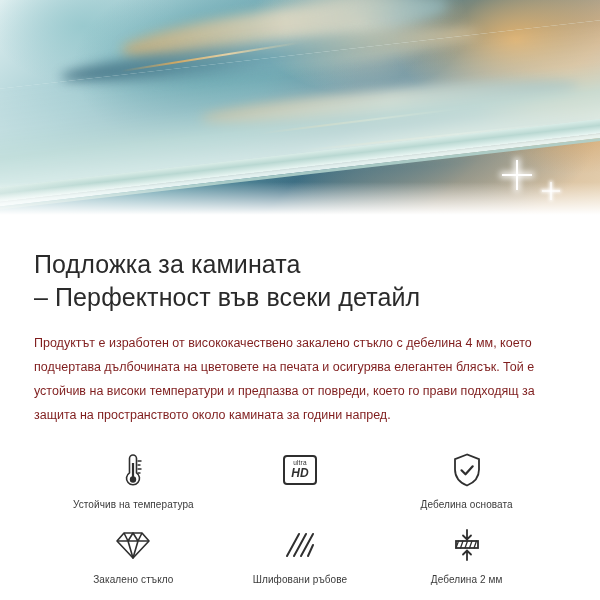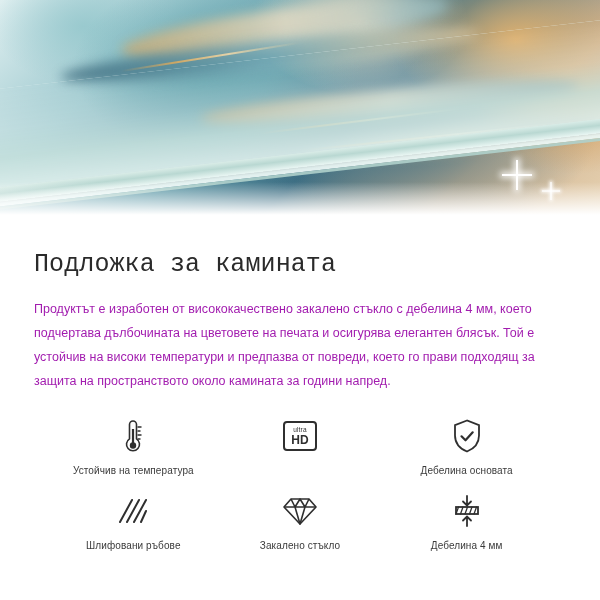--- a/index.html
+++ b/index.html
@@ -97,33 +97,33 @@
     box-shadow: 0 0 6px 2px rgba(255,255,255,0.9);
   }
   .sparkle:before { left: 14px; top: 0; width: 2px; height: 30px; }
   .sparkle:after  { top: 14px; left: 0; width: 30px; height: 2px; }
   .sp1 { left: 502px; top: 160px; }
   .sp2 { left: 536px; top: 176px; transform: scale(.6); }
 
   
   .content { padding: 26px 34px 0 34px; }
   .headline {
-    font-family: Liberation Mono, monospace;
+    font-family: Liberation Sans, sans-serif;
     font-size: 25px;
     line-height: 1.33;
     color: #2a2a2a;
     font-weight: 400;
     letter-spacing: .1px;
   }
   .headline .l2 { display: block; }
   .body-copy {
     margin-top: 16px;
     font-size: 12.5px;
     line-height: 1.92;
-    color: #a21caf;
+    color: #7f1d1d;
     max-width: 536px;
   }
 
   
   .features {
     margin-top: 22px;
     display: grid;
     grid-template-columns: repeat(3, 1fr);
     row-gap: 14px;
     padding: 0 16px;
@@ -151,21 +151,21 @@
     width: 34px; height: 30px;
     border: 2px solid #2f2f2f;
     border-radius: 4px;
     display: flex;
     flex-direction: column;
     align-items: center;
     justify-content: center;
     line-height: 1;
   }
   .ultrahd .u { font-size: 6.5px; letter-spacing: .2px; color: #2f2f2f; margin-bottom: 1px; }
-  .ultrahd .hd { font-size: 12px; font-weight: bold; color: #2f2f2f; }
+  .ultrahd .hd { font-size: 12px; font-weight: bold; color: #2f2f2f; font-style: italic; }
 </style>
 </head>
 <body>
 
 <div class="page">
 
   <div class="hero">
     <div class="hero-bg"></div>
     <div class="streak s1"></div>
     <div class="streak s2"></div>
@@ -177,20 +177,21 @@
     <div class="glass-edge"></div>
     <div class="glass-strip"></div>
     <div class="sparkle sp1"></div>
     <div class="sparkle sp2"></div>
     <div class="hero-fade"></div>
   </div>
 
   <div class="content">
     <h1 class="headline">
       <span class="l1">Подложка за камината</span>
+      <span class="l2">– Перфектност във всеки детайл</span>
     </h1>
     <p class="body-copy">Продуктът е изработен от висококачествено закалено стъкло с дебелина 4 мм, което подчертава дълбочината на цветовете на печата и осигурява елегантен блясък. Той е устойчив на високи температури и предпазва от повреди, което го прави подходящ за защита на пространството около камината за години напред.</p>
 
     <div class="features">
 
       <div class="feature">
         <div class="feature-icon">
           <svg width="26" height="40" viewBox="0 0 26 40" fill="none" stroke="#2f2f2f" stroke-width="1.6">
             <path d="M13 5a3.5 3.5 0 0 1 3.5 3.5v14.3a6.5 6.5 0 1 1-7 0V8.5A3.5 3.5 0 0 1 13 5z"></path>
             <circle cx="13" cy="29.5" r="3.2" fill="#2f2f2f" stroke="none"></circle>
@@ -215,44 +216,44 @@
           <svg width="34" height="38" viewBox="0 0 34 38" fill="none" stroke="#2f2f2f" stroke-width="1.8">
             <path d="M17 3.5 5 8.2v10.2c0 8 5.1 13.2 12 16.1 6.9-2.9 12-8.1 12-16.1V8.2L17 3.5z"></path>
             <path d="M11.5 19.3l4 4 7.2-8" stroke-width="2.2" stroke-linecap="round" stroke-linejoin="round"></path>
           </svg>
         </div>
         <div class="feature-label">Дебелина основата</div>
       </div>
 
       <div class="feature">
         <div class="feature-icon">
-          <svg width="34" height="30" viewBox="0 0 34 30" fill="none" stroke="#2f2f2f" stroke-width="2" stroke-linecap="round">
-            <path d="M4 26 16 4M11 26 23 4M18 26 30 4M25 26 30 15"></path>
-          </svg>
-        </div>
-        <div class="feature-label">Шлифовани ръбове</div>
-      </div>
-
-      <div class="feature">
-        <div class="feature-icon">
           <svg width="36" height="32" viewBox="0 0 36 32" fill="none" stroke="#2f2f2f" stroke-width="1.6" stroke-linejoin="round">
             <path d="M9 4h18l7 8-16 17L2 12 9 4z"></path>
             <path d="M2 12h32M9 4l4 8 5-8 5 8 4-8M13 12l5 17 5-17"></path>
           </svg>
         </div>
         <div class="feature-label">Закалено стъкло</div>
+      </div>
+
+      <div class="feature">
+        <div class="feature-icon">
+          <svg width="34" height="30" viewBox="0 0 34 30" fill="none" stroke="#2f2f2f" stroke-width="2" stroke-linecap="round">
+            <path d="M4 26 16 4M11 26 23 4M18 26 30 4M25 26 30 15"></path>
+          </svg>
+        </div>
+        <div class="feature-label">Шлифовани ръбове</div>
       </div>
 
       <div class="feature">
         <div class="feature-icon">
           <svg width="34" height="34" viewBox="0 0 34 34" fill="none" stroke="#2f2f2f" stroke-width="1.8" stroke-linecap="round">
             <path d="M17 2v9M13 7.5l4 4 4-4"></path>
             <rect x="6" y="13" width="22" height="7" fill="none"></rect>
             <path d="M8.5 13l-2.5 7M13 13l-2.5 7M17.5 13l-2.5 7M22 13l-2.5 7M26.5 13L24 20" stroke-width="1.3"></path>
             <path d="M17 32v-9M13 26.5l4-4 4 4"></path>
           </svg>
         </div>
-        <div class="feature-label">Дебелина 4 мм</div>
+        <div class="feature-label">Дебелина 2 мм</div>
       </div>
 
     </div>
   </div>
 </div>
 
 </body></html>

